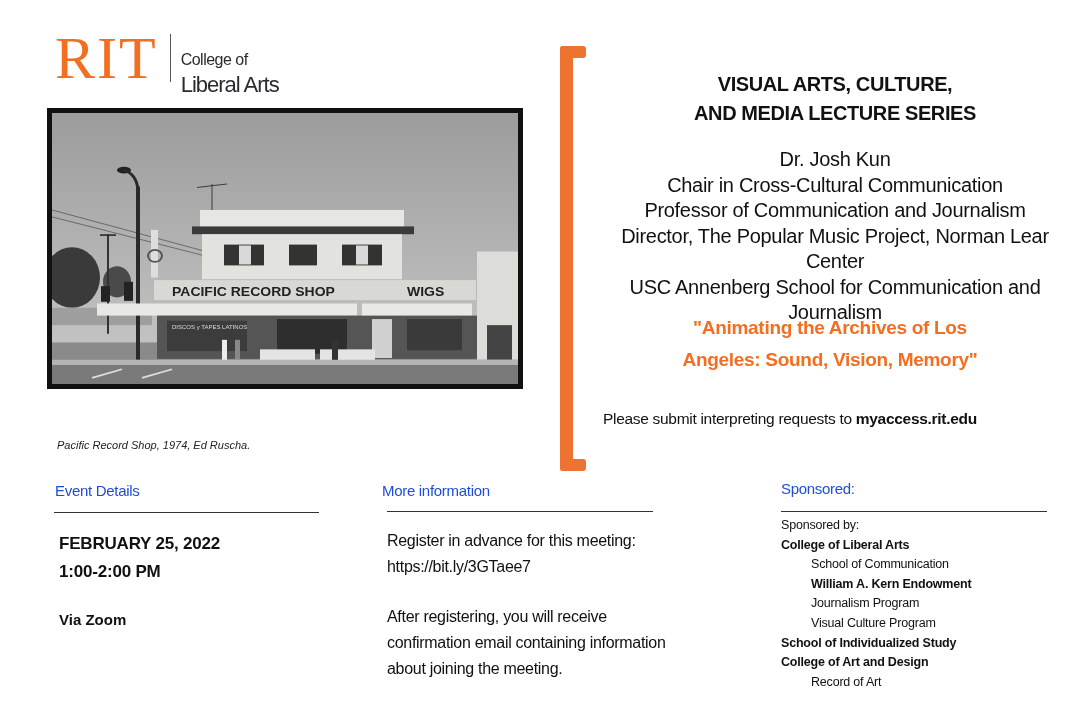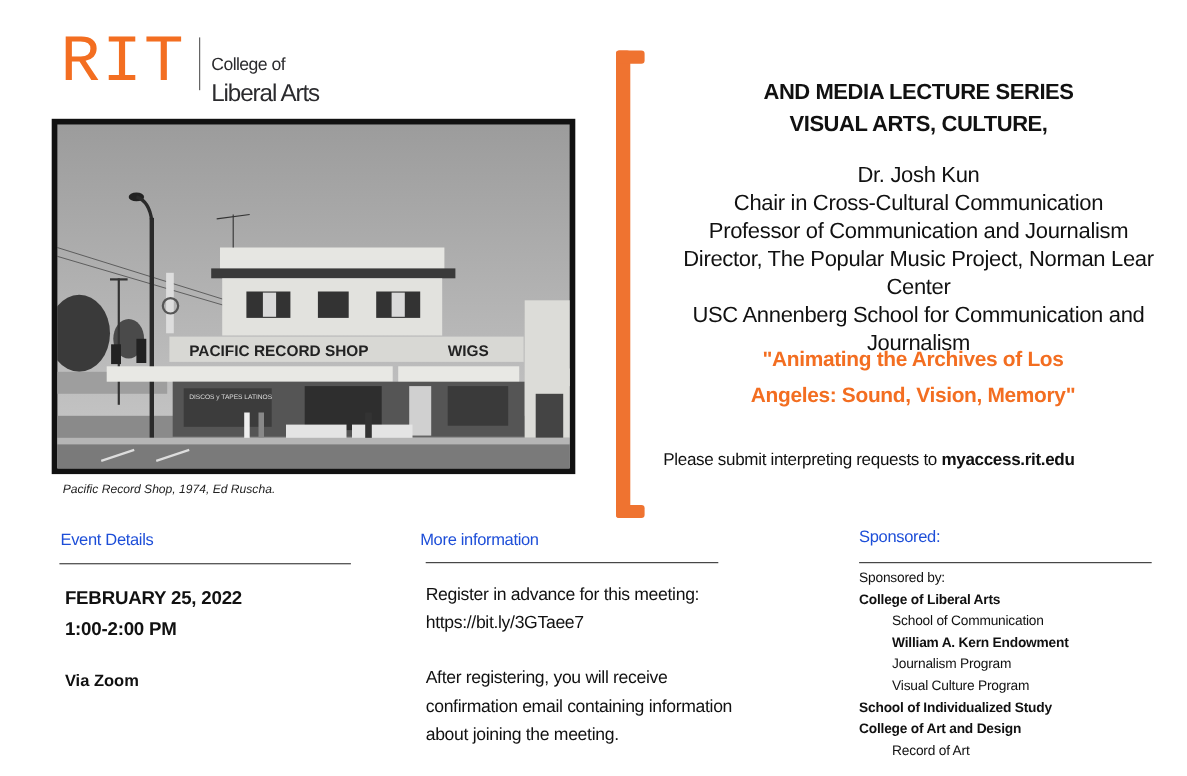--- a/index.html
+++ b/index.html
@@ -1,28 +1,28 @@
 <!DOCTYPE html>
 <html><head>
   <meta charset="utf-8">
   <style>
     * { box-sizing: border-box; margin: 0; padding: 0; }
     html, body { width: 1079px; height: 705px; background: #ffffff; overflow: hidden; }
     body { position: relative; font-family: "Liberation Sans", sans-serif; color: #111; }
 
     
     .logo { position: absolute; left: 55px; top: 28px; height: 60px; display: flex; align-items: center; }
-    .logo-rit { font-family: Liberation Mono, monospace; font-size: 60px; color: #f36e21; letter-spacing: 2px; line-height: 60px; }
+    .logo-rit { font-family: Liberation Serif, serif; font-size: 60px; color: #f36e21; letter-spacing: 2px; line-height: 60px; }
     .logo-divider { width: 1px; height: 48px; background: #555; margin: 0 10px 0 12px; }
     .logo-text { display: flex; flex-direction: column; justify-content: flex-start; color: #2b2b2e; margin-top: 37px; }
     .logo-small { font-size: 16px; line-height: 16px; letter-spacing: -0.5px; }
     .logo-big { font-size: 22px; font-weight: normal; line-height: 34px; letter-spacing: -1px; }
 
     
-    .photo { position: absolute; left: 47px; top: 108px; width: 476px; height: 323px; background: #111; padding: 5px; }
+    .photo { position: absolute; left: 47px; top: 108px; width: 476px; height: 281px; background: #111; padding: 5px; }
     .photo svg { display: block; width: 100%; height: 100%; }
     .caption { position: absolute; left: 57px; top: 439px; font-size: 11px; font-style: italic; color: #222; }
 
     
     .bracket { position: absolute; left: 560px; top: 46px; width: 26px; height: 425px; }
     .bracket .vert { position: absolute; left: 0; top: 0; width: 13px; height: 100%; background: #ef7330; border-radius: 3px; }
     .bracket .top { position: absolute; left: 0; top: 0; width: 26px; height: 12px; background: #ef7330; border-radius: 3px; }
     .bracket .bot { position: absolute; left: 0; bottom: 0; width: 26px; height: 12px; background: #ef7330; border-radius: 3px; }
 
     
@@ -133,22 +133,22 @@
 </div>
 <div class="caption">Pacific Record Shop, 1974, Ed Ruscha.</div>
 
 <div class="bracket">
   <span class="vert"></span>
   <span class="top"></span>
   <span class="bot"></span>
 </div>
 
 <div class="series">
+  <div>VISUAL ARTS, CULTURE,</div>
   <div>AND MEDIA LECTURE SERIES</div>
-  <div>VISUAL ARTS, CULTURE,</div>
 </div>
 
 <div class="speaker">
   <div>Dr. Josh Kun</div>
   <div>Chair in Cross-Cultural Communication</div>
   <div>Professor of Communication and Journalism</div>
   <div>Director, The Popular Music Project, Norman Lear Center</div>
   <div>USC Annenberg School for Communication and</div>
   <div>Journalism</div>
 </div>

